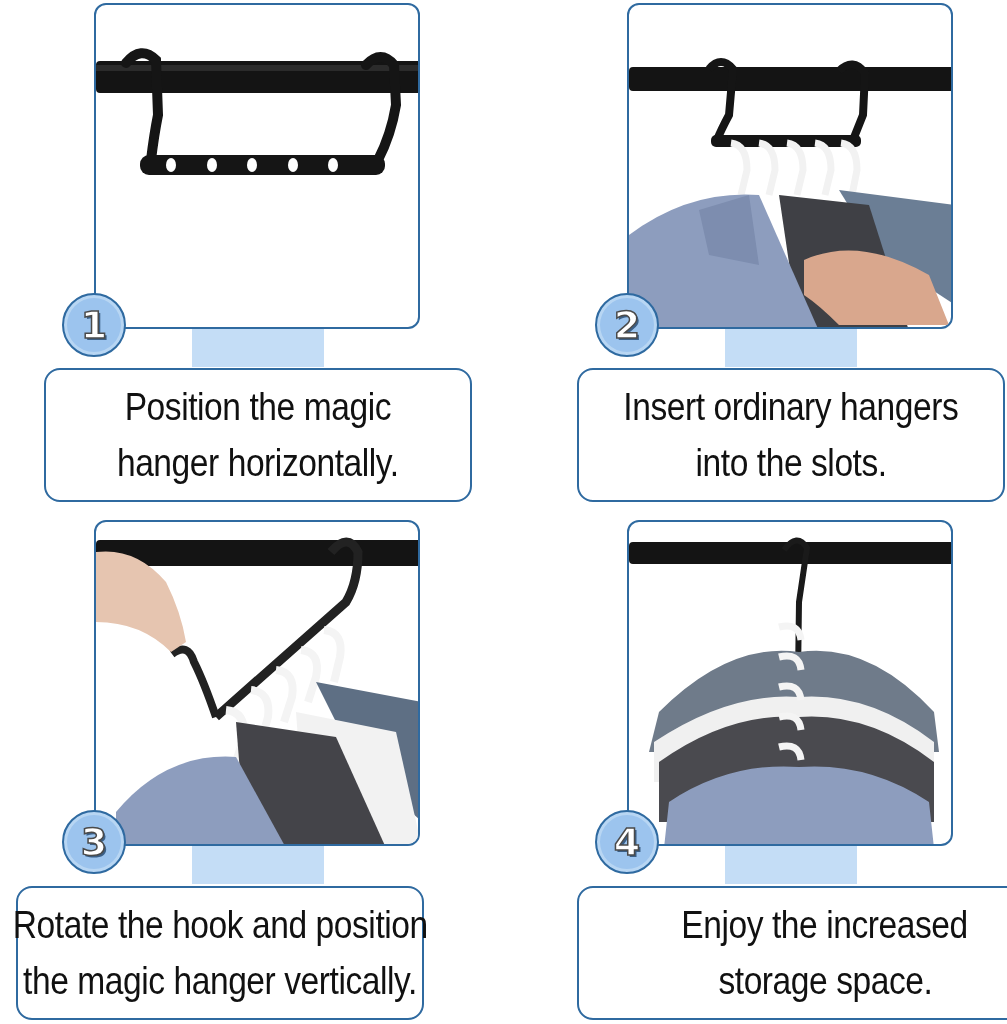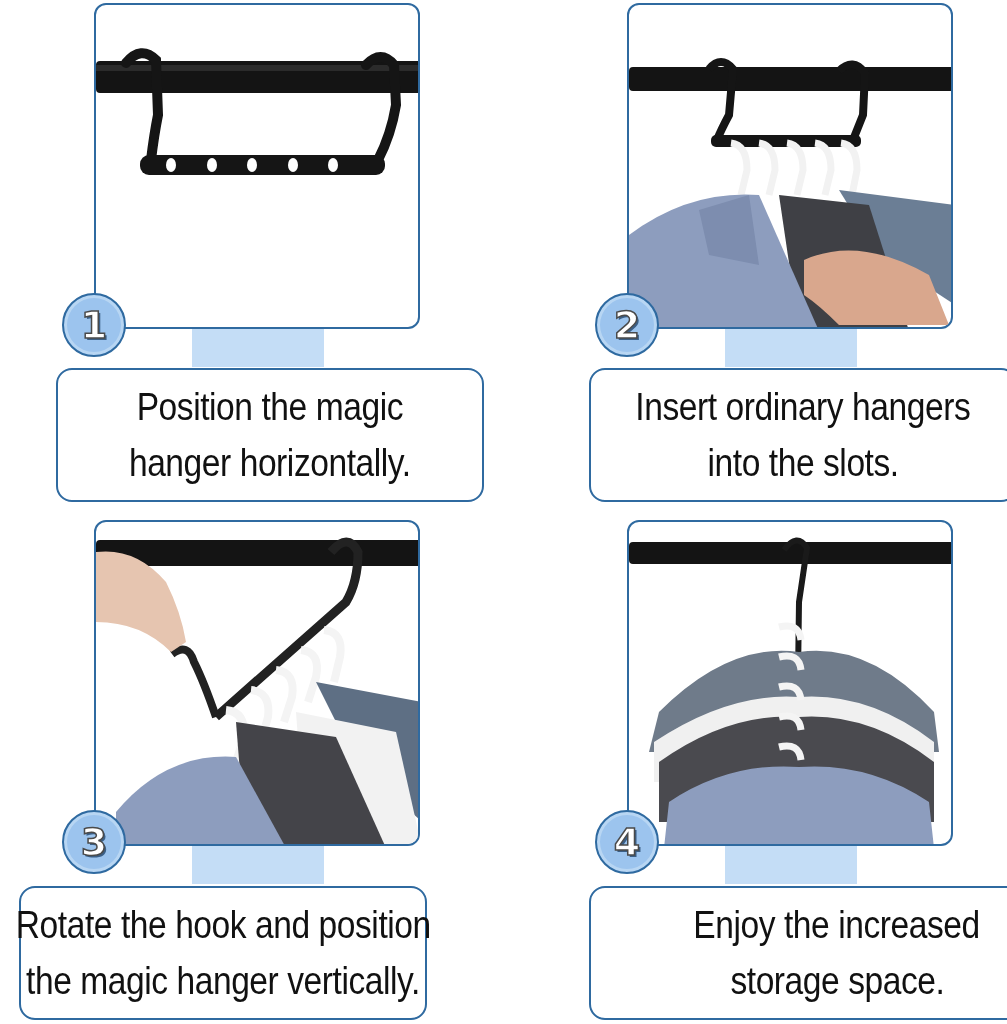--- a/index.html
+++ b/index.html
@@ -9,21 +9,21 @@
            background:#ffffff; overflow:hidden; box-sizing:border-box; }
   .connector { position:absolute; width:132px; height:38px; background:#c4ddf6; }
   .badge { position:absolute; width:64px; height:64px; border-radius:50%; background:#9cc4ee;
            border:2px solid #2f6aa0; box-sizing:border-box; display:flex; align-items:center; justify-content:center;
            box-shadow: inset 0 0 0 3px #b8d6f3; }
   .badge span { font-family:"DejaVu Sans", sans-serif; font-weight:bold; font-size:38px; color:#ffffff;
                 -webkit-text-stroke:1.5px #4a4a4a; text-shadow:2px 2px 0 #3b5f86; line-height:1; }
   .caption { position:absolute; border:2px solid #2f6aa0; border-radius:16px; background:#ffffff;
              box-sizing:border-box; display:flex; flex-direction:column; align-items:center; justify-content:center;
              font-family:"Liberation Sans", sans-serif; font-size:39px; color:#111; line-height:56px;
-             letter-spacing:-0.5px; transform-origin:center;margin-left:12px; }
+             letter-spacing:-0.5px; transform-origin:center; }
   .caption .ln { white-space:nowrap; transform:scaleX(0.86); }
   svg { display:block; }
 </style>
 </head>
 <body>
 
 <div class="frame" style="left:94px; top:3px;">
   <svg width="326" height="326" viewBox="0 0 326 326">
     <rect x="0" y="56" width="326" height="32" rx="4" fill="#141414"></rect>
     <rect x="0" y="60" width="326" height="6" fill="#3a3a3a" opacity="0.6"></rect>
@@ -93,21 +93,21 @@
     <path d="M220 160 L326 180 L326 300 L260 240 Z" fill="#5e6f84"></path>
     <path d="M200 190 L300 210 L326 326 L210 326 Z" fill="#f2f2f2"></path>
     <path d="M140 200 L240 215 L290 326 L150 326 Z" fill="#444449"></path>
     <path d="M20 290 Q70 230 140 235 L190 326 L20 326 Z" fill="#8d9dbe"></path>
   </svg>
 </div>
 <div class="connector" style="left:192px; top:846px;"></div>
 <div class="badge" style="left:62px; top:810px;">
   <span>3</span>
 </div>
-<div class="caption" style="left:7px; top:886px; width:408px; height:134px;">
+<div class="caption" style="left:16px; top:886px; width:408px; height:134px;">
   <div class="ln">Rotate the hook and position</div>
   <div class="ln">the magic hanger vertically.</div>
 </div>
 
 <div class="frame" style="left:627px; top:520px;">
   <svg width="326" height="326" viewBox="0 0 326 326">
     <rect x="0" y="20" width="326" height="22" rx="4" fill="#141414"></rect>
     <path d="M155 28 Q168 10 178 26 L170 80 L168 230 Q170 260 158 262 Q145 260 150 245" stroke="#1a1a1a" stroke-width="6" fill="none"></path>
     <path d="M30 190 Q100 120 170 130 Q240 120 305 190 L310 230 L20 230 Z" fill="#6f7b8a"></path>
     <path d="M25 220 Q100 170 170 175 Q240 170 305 220 L305 260 L25 260 Z" fill="#f0f0f0"></path>

